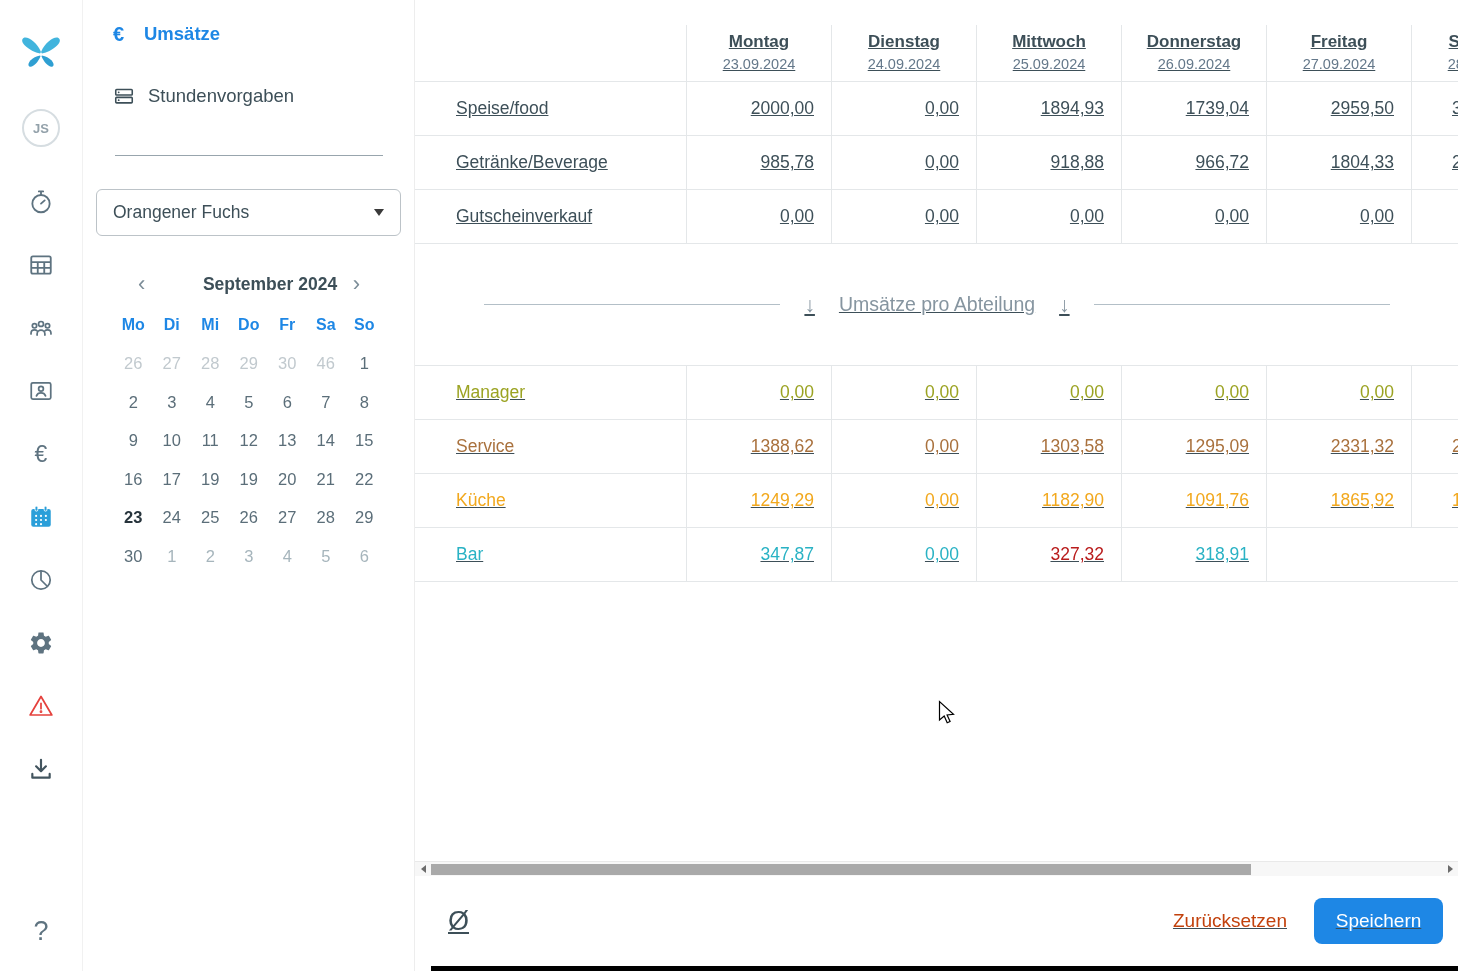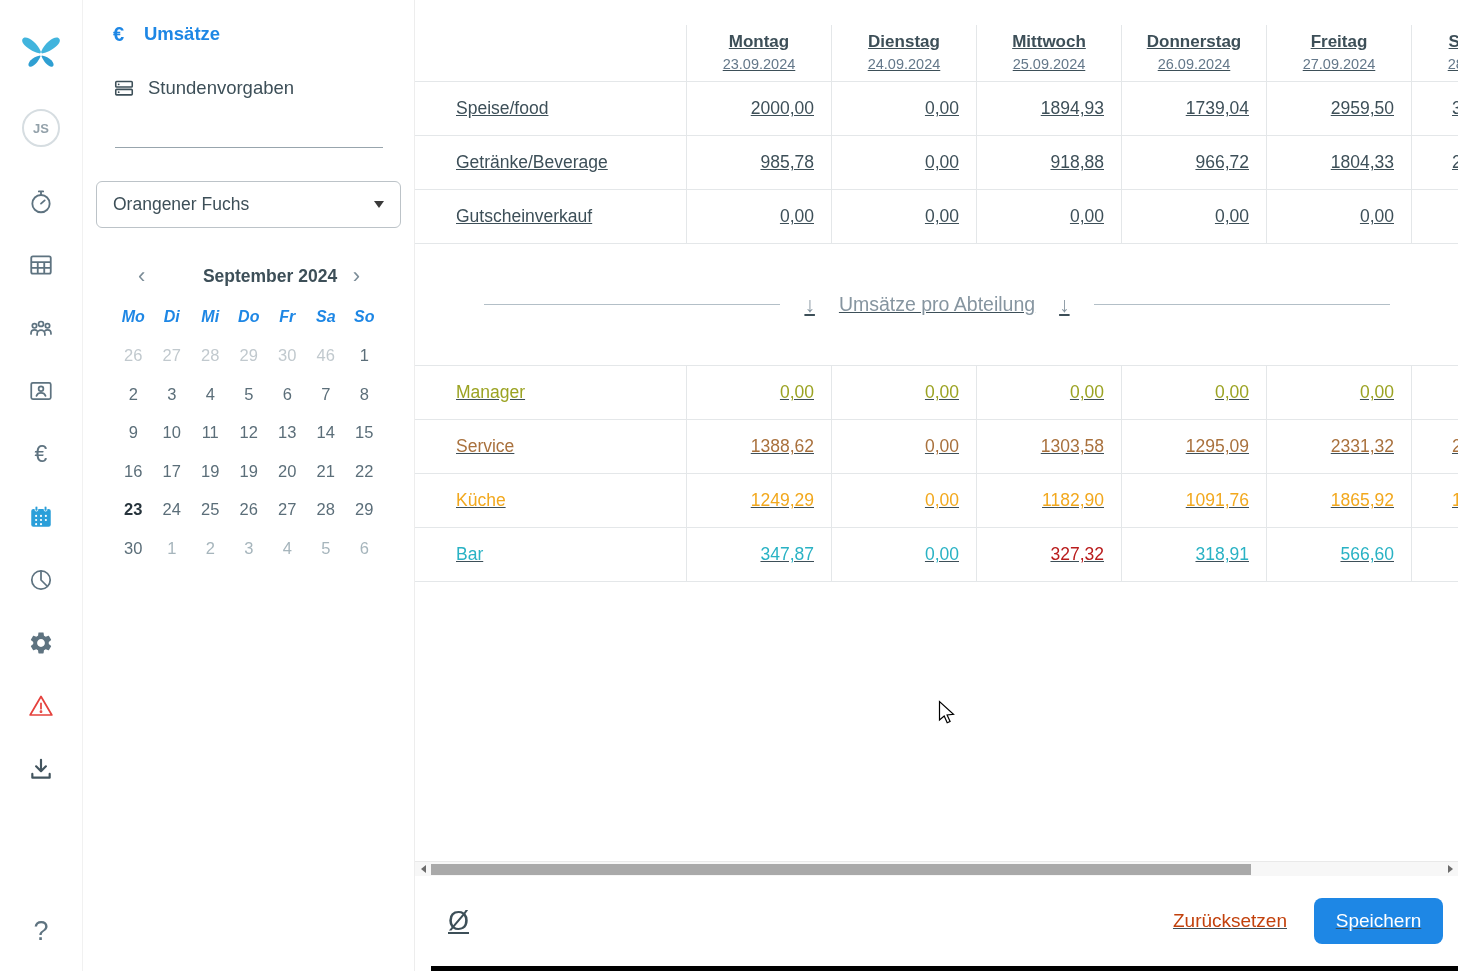--- a/index.html
+++ b/index.html
@@ -20,38 +20,38 @@
   .ic-euro span{font-size:23px;color:#5e7380;}
   .ic-cal{color:#2b9fd9;}
   .ic-warn{color:#e5413d;}
   .ic-down{color:#42545e;}
   .help{margin-top:auto;font-size:27px;color:#5e7380;cursor:pointer;}
 
   
   .panel{flex:0 0 332px;border-right:1px solid #ededed;padding-top:21px;background:#fff;}
   .nav-item{display:flex;align-items:center;gap:13px;margin-left:30px;font-size:18.5px;
     cursor:pointer;height:26px;}
-  .nav-item + .nav-item{margin-top:28px;}
+  .nav-item + .nav-item{margin-top:36px;}
   .nav-umsatz{color:#1e87e5;font-weight:700;}
   .nav-euro{font-size:20px;font-weight:700;width:18px;}
   .nav-stunden{color:#3d4f58;font-weight:500;}
   .ic-stunden svg{width:22px;height:22px;display:block;color:#3d4f58;}
   .panel-divider{height:1px;background:#98a5ad;margin:46px 0 0 32px;width:268px;}
   .loc-select{margin:33px 0 0 13px;width:305px;height:47px;border:1px solid #bcc3c8;border-radius:6px;
     display:flex;align-items:center;padding:0 16px;font-size:17.5px;color:#3d4f58;cursor:pointer;background:#fff;}
   .caret{margin-left:auto;width:0;height:0;border-left:5.5px solid transparent;
     border-right:5.5px solid transparent;border-top:7px solid #3a3a3a;}
   .cal{margin-left:31px;width:270px;}
   .cal-head{display:flex;align-items:center;justify-content:space-between;margin-top:34px;
     padding:0 24px;height:28px;}
   .cal-nav{font-size:22px;color:#7c8d98;cursor:pointer;line-height:1;}
   .cal-title{font-size:17.5px;color:#3d4f58;font-weight:600;margin-left:42px;}
   .cal-grid{display:grid;grid-template-columns:repeat(7,38.5px);margin-top:8px;}
   .cal-cell{height:38.5px;display:flex;align-items:center;justify-content:center;}
-  .wd{color:#1e87e5;font-weight:700;font-size:16px;font-style:italic;}
+  .wd{color:#1e87e5;font-weight:700;font-size:16px;}
   .day{font-size:16.5px;color:#5b6e79;cursor:pointer;}
   .day.muted{color:#c1c9ce;}
   .day.next{color:#a6b5bc;}
   .day.selected{color:#27343c;font-weight:700;}
 
   
   .main{flex:1;display:flex;flex-direction:column;min-width:0;background:#fff;text-decoration:underline;}
   .table-viewport{height:861px;overflow:hidden;position:relative;}
   .table-inner{width:1141px;padding-top:25px;}
   .thead{display:flex;height:57px;border-bottom:1px solid #e4e7e9;}
@@ -353,21 +353,20 @@
               <div class="val-cell" style="color: rgb(242, 168, 29);">1091,76</div>
               <div class="val-cell" style="color: rgb(242, 168, 29);">1865,92</div>
               <div class="val-cell partial" style="color: rgb(242, 168, 29);">1</div>
             </div>
             <div class="trow">
               <div class="label-cell" style="color: rgb(41, 178, 196);">Bar</div>
               <div class="val-cell" style="color: rgb(41, 178, 196);">347,87</div>
               <div class="val-cell" style="color: rgb(41, 178, 196);">0,00</div>
               <div class="val-cell" style="color: #b91c1c;">327,32</div>
               <div class="val-cell" style="color: rgb(41, 178, 196);">318,91</div>
-              <div class="val-cell" style="color: rgb(41, 178, 196);">566,60</div>
               <div class="val-cell partial" style="color: rgb(41, 178, 196);"></div>
             </div>
           </div>
       </div>
       <svg class="cursor" viewBox="0 0 20 27">
         <path d="M2.5 1.5 L2.5 20 L7.2 16 L10.2 22.8 L13.1 21.5 L10.1 14.9 L16.5 14.3 Z" fill="#fff" stroke="#000" stroke-width="1.2"></path>
       </svg>
     </div>
     <div class="hscroll">
       <div class="hs-btn hs-left">

